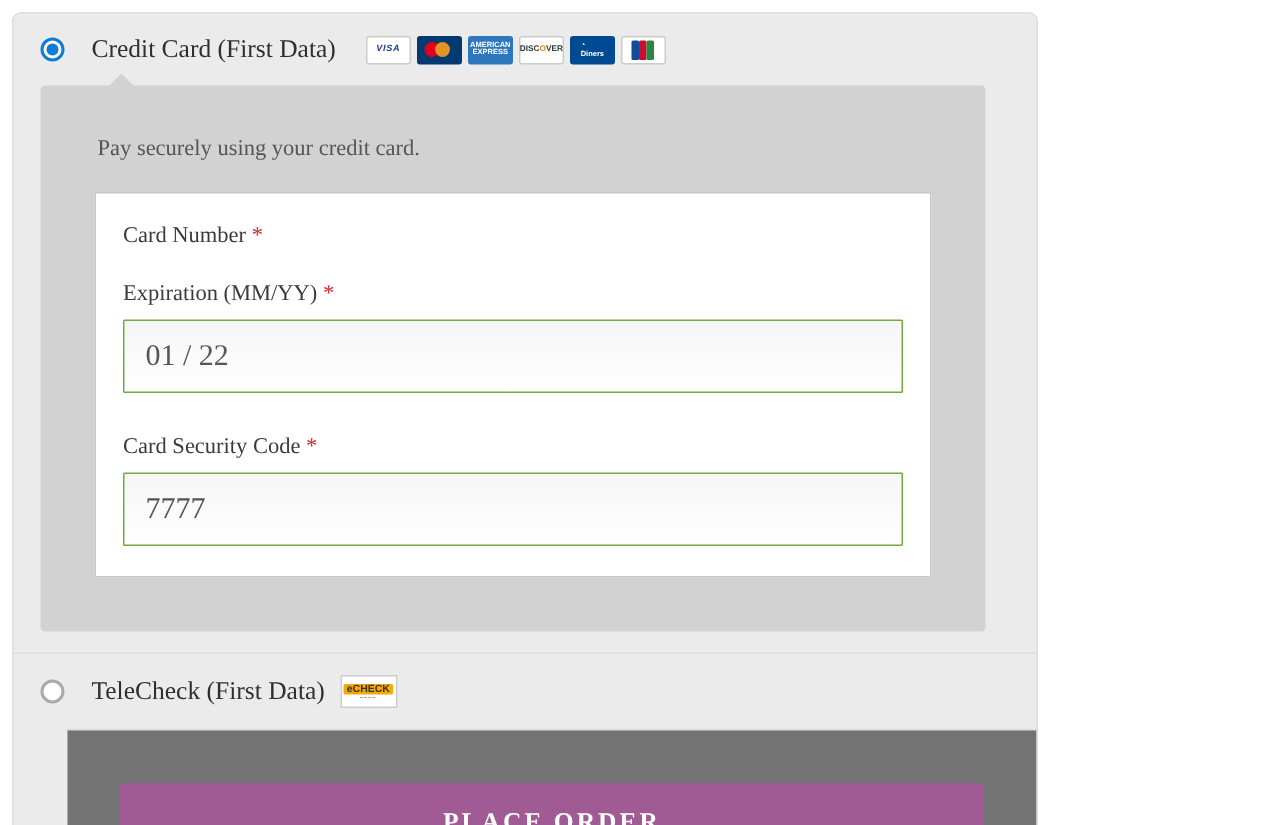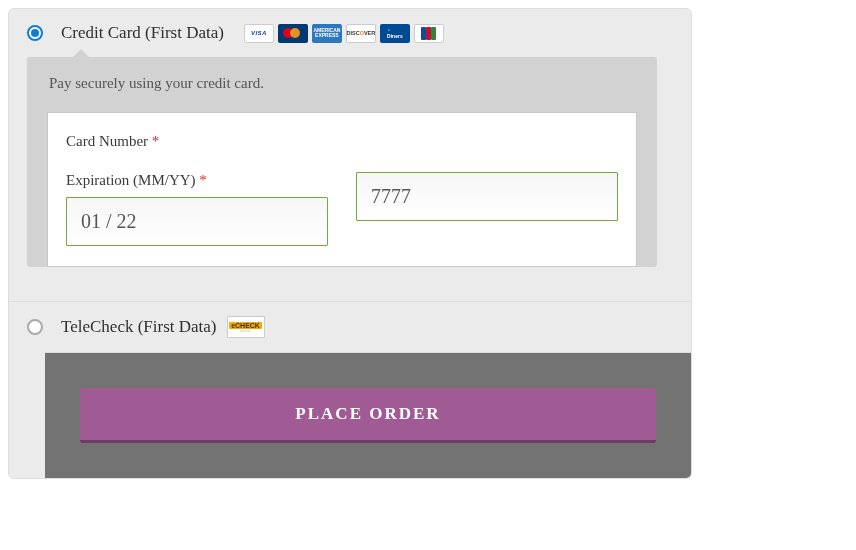--- a/index.html
+++ b/index.html
@@ -74,21 +74,21 @@
     .cl-mc::after{content:'';position:absolute;width:10px;height:10px;border-radius:50%;background:#f79e1b;left:12px;top:4px;opacity:.9;}
     .cl-amex { background:#2e77bc; border:none; font-size:5px; line-height:1; text-align:center;}
     .cl-disc { background:#fff; color:#333; font-size:5.5px;}
     .cl-diners { background:#004a94; border:none; color:#fff; font-size:5px;}
     .cl-jcb { background:#fff; border-color:#ccc; }
     .jcb-stripe{display:inline-block;width:5px;height:13px;border-radius:1px;}
     .expanded-panel {
       margin: 14px 16px 0 0;
       background: #d2d2d2;
       border-radius: 3px;
-      padding: 0;
+      padding: 16px;
       position: relative;
     }
     .panel-arrow {
       position: absolute;
       top: -8px;
       left: 44px;
       width: 0; height: 0;
       border-left: 10px solid transparent;
       border-right: 10px solid transparent;
       border-bottom: 10px solid #d2d2d2;
@@ -141,20 +141,21 @@
       font-family: Arial, sans-serif;
       font-size: 8px;
       font-weight: bold;
       line-height: 1;
       text-align: center;
     }
     .row-2 {
       display: flex;
       gap: 28px;
       margin-top: 22px;
+      flex-direction: column;
     }
     .row-2 > div { flex: 1; }
     .echeck-logo {
       width: 38px;
       height: 22px;
       border: 1px solid #ccc;
       background: #fff;
       display: flex;
       flex-direction: column;
       align-items: center;
@@ -229,20 +230,24 @@
 
         <div class="row-2">
           <div>
             <label class="field-label">
               <span>Expiration (MM/YY)</span>
               <span class="req">*</span>
             </label>
             <input type="text" class="text-input" value="01 / 22" style="">
           </div>
           <div>
+            <label class="field-label">
+              <span>Card Security Code</span>
+              <span class="req">*</span>
+            </label>
             <input type="text" class="text-input" value="7777" style="">
           </div>
         </div>
 
       </div>
     </div>
   </div>
 
   <div class="divider"></div>
 

